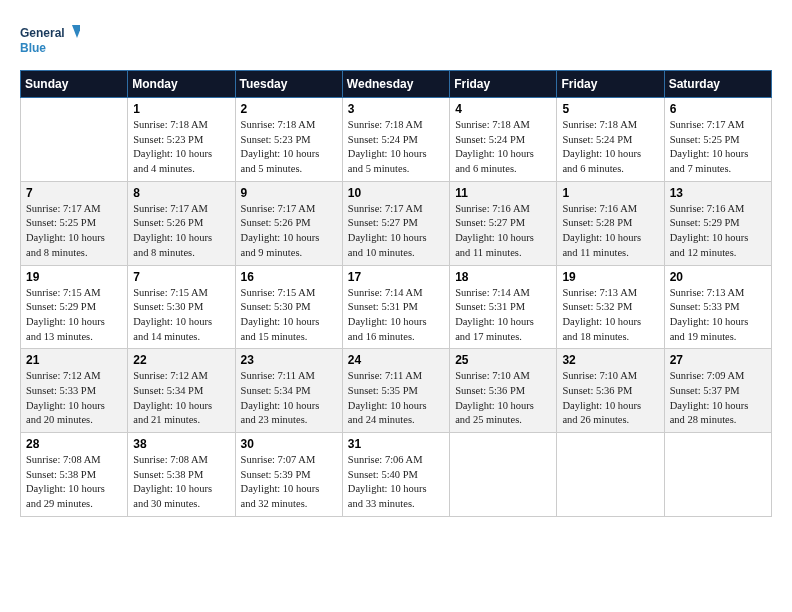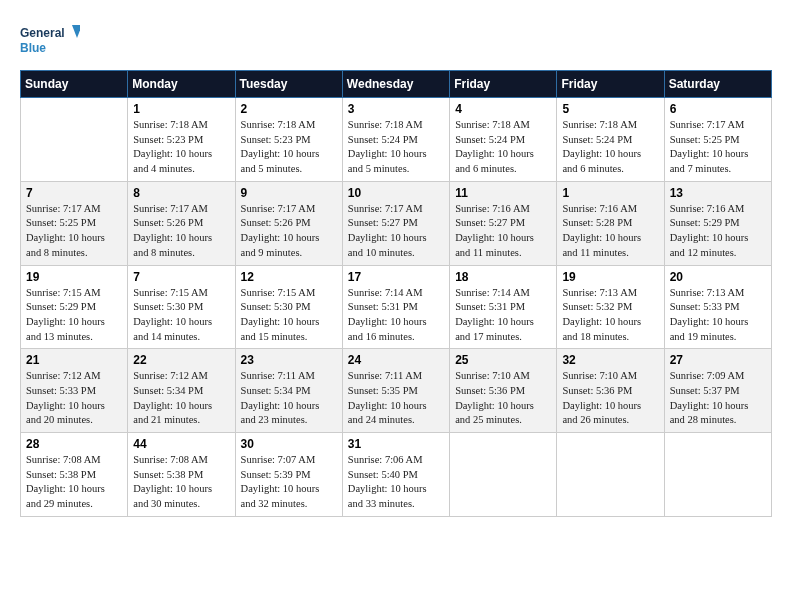--- a/index.html
+++ b/index.html
@@ -160,21 +160,21 @@
       <tr>
         <td>
           <span class="day-num">19</span>
           <div class="day-info">Sunrise: 7:15 AM<br>Sunset: 5:29 PM<br>Daylight: 10 hours<br>and 13 minutes.</div>
         </td>
         <td>
           <span class="day-num">7</span>
           <div class="day-info">Sunrise: 7:15 AM<br>Sunset: 5:30 PM<br>Daylight: 10 hours<br>and 14 minutes.</div>
         </td>
         <td>
-          <span class="day-num">12</span>
+          <span class="day-num">16</span>
           <div class="day-info">Sunrise: 7:15 AM<br>Sunset: 5:30 PM<br>Daylight: 10 hours<br>and 15 minutes.</div>
         </td>
         <td>
           <span class="day-num">17</span>
           <div class="day-info">Sunrise: 7:14 AM<br>Sunset: 5:31 PM<br>Daylight: 10 hours<br>and 16 minutes.</div>
         </td>
         <td>
           <span class="day-num">18</span>
           <div class="day-info">Sunrise: 7:14 AM<br>Sunset: 5:31 PM<br>Daylight: 10 hours<br>and 17 minutes.</div>
         </td>
@@ -216,21 +216,21 @@
           <span class="day-num">27</span>
           <div class="day-info">Sunrise: 7:09 AM<br>Sunset: 5:37 PM<br>Daylight: 10 hours<br>and 28 minutes.</div>
         </td>
       </tr>
       <tr>
         <td>
           <span class="day-num">28</span>
           <div class="day-info">Sunrise: 7:08 AM<br>Sunset: 5:38 PM<br>Daylight: 10 hours<br>and 29 minutes.</div>
         </td>
         <td>
-          <span class="day-num">44</span>
+          <span class="day-num">38</span>
           <div class="day-info">Sunrise: 7:08 AM<br>Sunset: 5:38 PM<br>Daylight: 10 hours<br>and 30 minutes.</div>
         </td>
         <td>
           <span class="day-num">30</span>
           <div class="day-info">Sunrise: 7:07 AM<br>Sunset: 5:39 PM<br>Daylight: 10 hours<br>and 32 minutes.</div>
         </td>
         <td>
           <span class="day-num">31</span>
           <div class="day-info">Sunrise: 7:06 AM<br>Sunset: 5:40 PM<br>Daylight: 10 hours<br>and 33 minutes.</div>
         </td>

